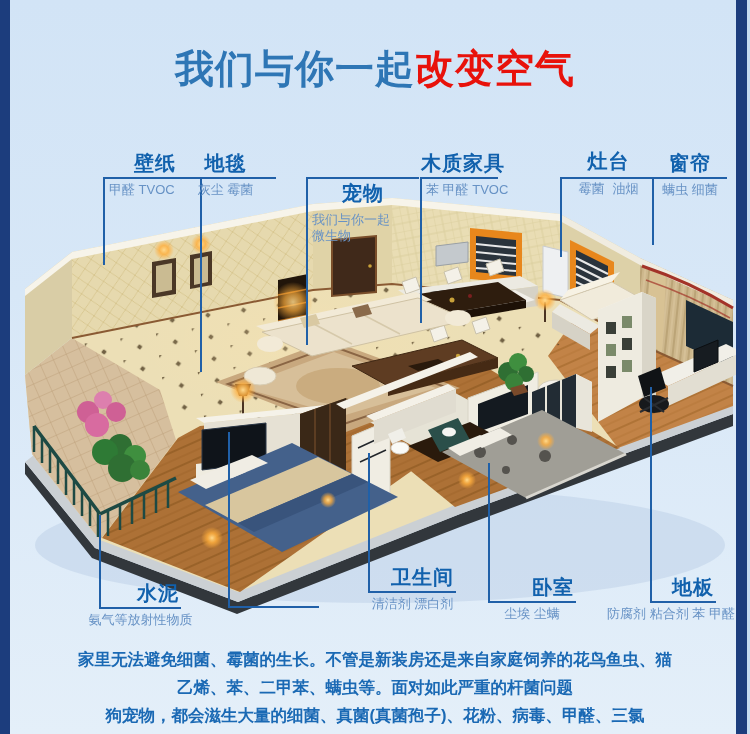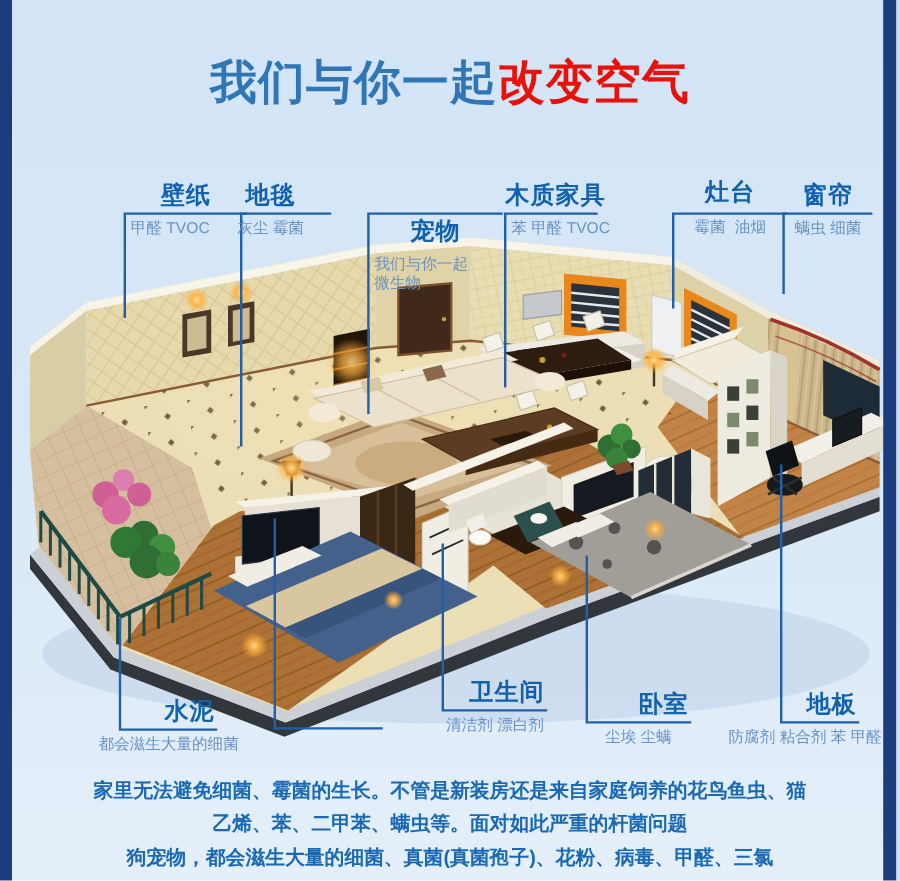--- a/index.html
+++ b/index.html
@@ -390,21 +390,21 @@
     <div class="c-title">灶台</div>
     <div class="c-sub">霉菌 油烟</div>
   </div>
   <div class="callout callout-top" style="left:653px;top:150px;width:74px;">
     <div class="c-title">窗帘</div>
     <div class="c-sub">螨虫 细菌</div>
   </div>
 
   <div class="callout callout-bottom" style="left:100px;top:580px;width:81px;">
     <div class="c-title">水泥</div>
-    <div class="c-sub">都会滋生大量的细菌</div>
+    <div class="c-sub">氨气等放射性物质</div>
   </div>
   <div class="callout callout-bottom" style="left:488px;top:574px;width:88px;">
     <div class="c-title">卧室</div>
     <div class="c-sub">尘埃 尘螨</div>
   </div>
   <div class="callout callout-bottom" style="left:369px;top:564px;width:87px;">
     <div class="c-title">卫生间</div>
     <div class="c-sub">清洁剂 漂白剂</div>
   </div>
   <div class="callout callout-bottom co-floor" style="left:651px;top:574px;width:65px;">

